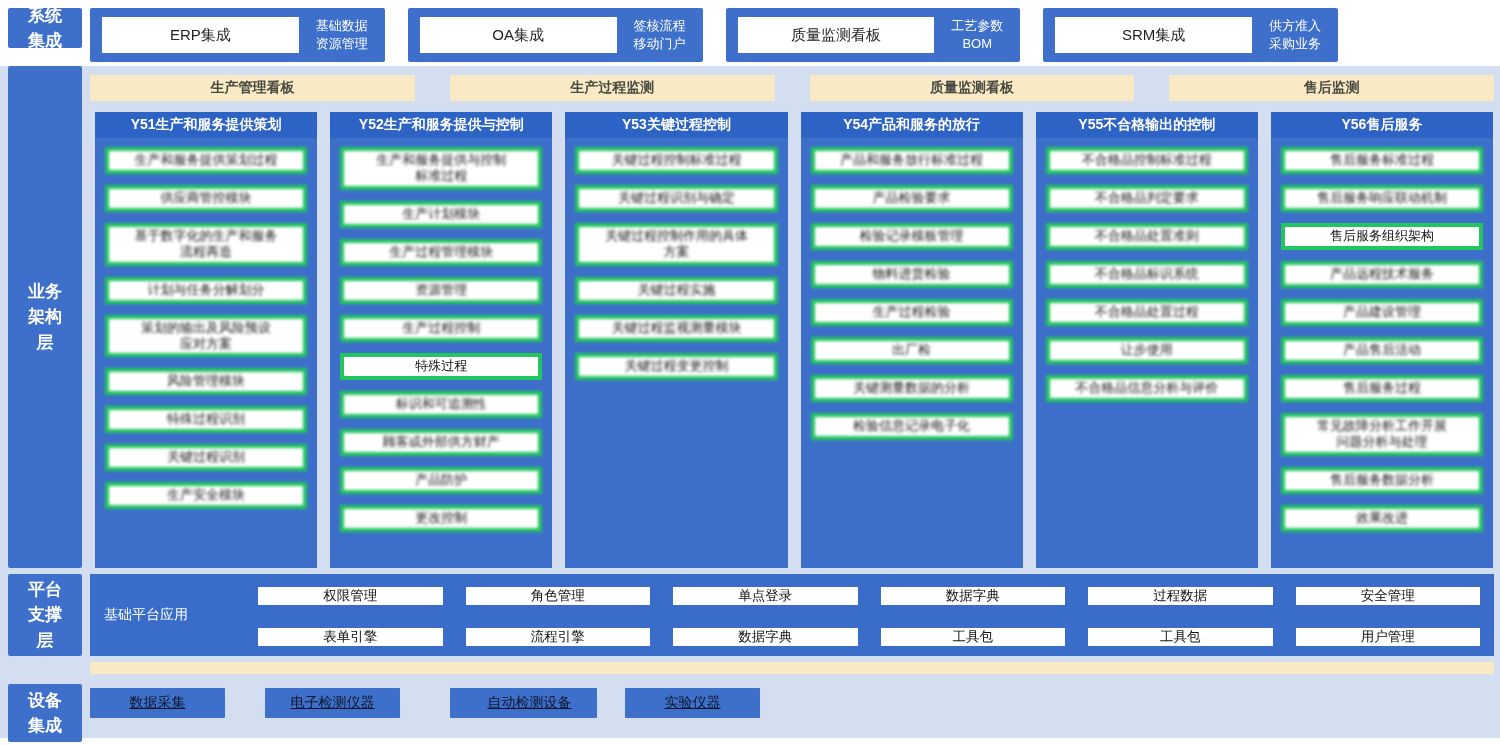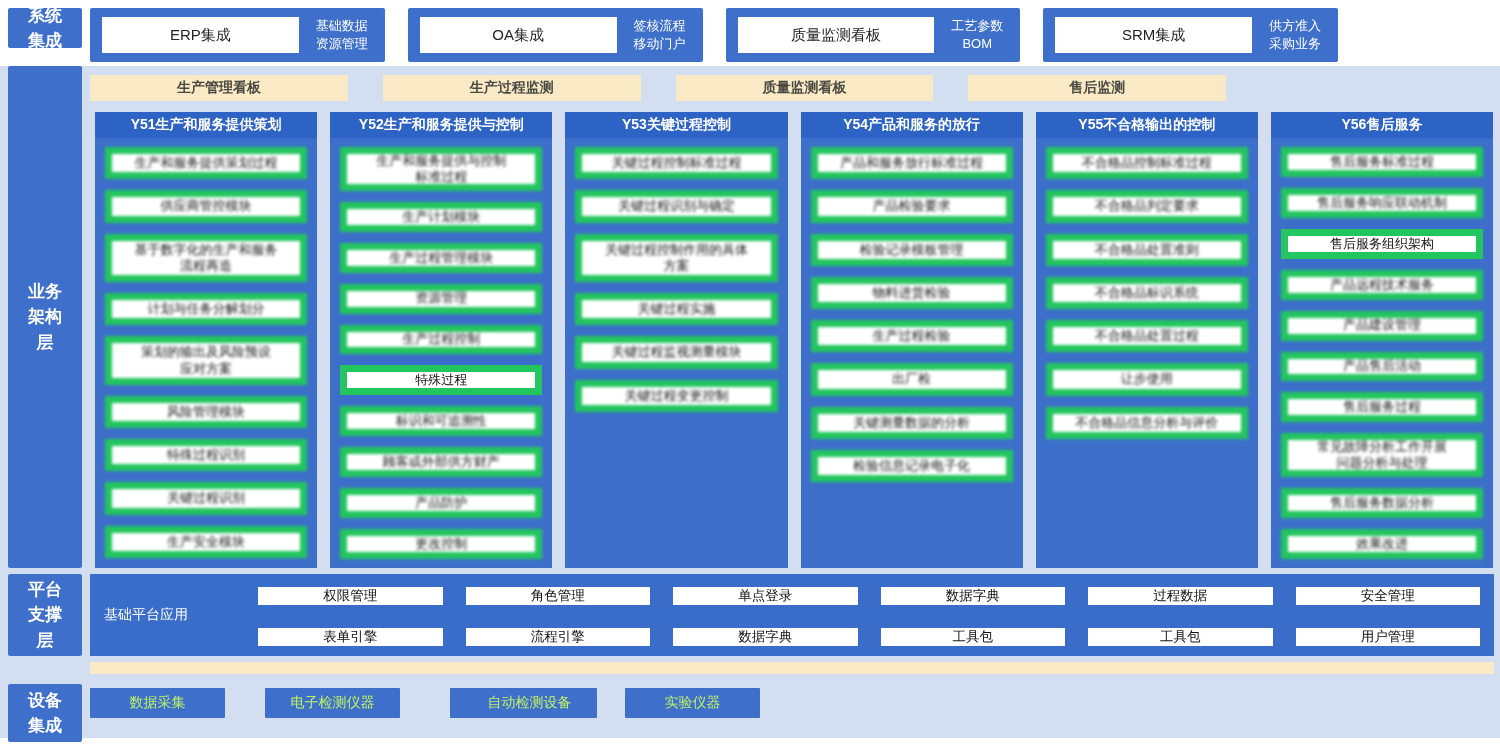--- a/index.html
+++ b/index.html
@@ -24,47 +24,47 @@
   #rail-dev{top:672px;height:58px;margin-top:12px;}
 
   
   .sys-row{position:absolute;left:90px;top:8px;width:1248px;height:54px;display:flex;gap:23px;}
   .sys-group{flex:1;background:#3d6fcb;display:flex;align-items:center;padding:0 12px;gap:12px;border-radius:2px;}
   .sys-white{background:#fff;flex:1;height:36px;display:flex;align-items:center;justify-content:center;
     font-size:15px;color:#222;}
   .sys-desc{color:#fff;font-size:13px;line-height:1.35;white-space:pre-line;text-align:center;min-width:62px;}
 
   
-  .banner-row{position:absolute;left:90px;top:75px;width:1136px;height:26px;display:flex;gap:35px;}
+  .banner-row{position:absolute;left:90px;top:75px;width:1404px;height:26px;display:flex;gap:35px;}
   .banner{flex:1;background:#f9e9c5;color:#4a4a42;font-weight:bold;font-size:14px;
     display:flex;align-items:center;justify-content:center;}
 
   
   .biz-row{position:absolute;left:95px;top:112px;width:1398px;height:456px;display:flex;gap:13px;}
   .col{flex:1;display:flex;flex-direction:column;min-width:0;}
   .col-header{background:#2e63c6;color:#fff;font-weight:bold;font-size:14px;height:26px;flex:0 0 26px;
     display:flex;align-items:center;justify-content:center;}
   .col-body{background:#3d6fca;flex:1;padding:9px 10px;display:flex;flex-direction:column;gap:11px;overflow:hidden;}
-  .item{background:#fff;border:7px solid #22c55e;min-height:27px;display:flex;align-items:center;justify-content:center;
+  .item{background:#fff;border:4px solid #22c55e;min-height:27px;display:flex;align-items:center;justify-content:center;
     font-size:13px;color:#111;text-align:center;white-space:pre-line;line-height:1.25;padding:1px 4px;box-sizing:border-box;}
   .blur{filter:blur(1.6px);}
 
   
   .plat-band{position:absolute;left:90px;top:574px;width:1404px;height:82px;background:#3a6dc9;}
   .plat-label{position:absolute;left:14px;top:50%;transform:translateY(-50%);color:#fff;font-size:14px;}
   .plat-grid{position:absolute;left:168px;right:14px;top:13px;bottom:13px;
     display:grid;grid-template-columns:repeat(6,1fr);column-gap:50px;row-gap:12px;gap:23px;}
   .plat-item{background:#fff;display:flex;align-items:center;justify-content:center;font-size:13.5px;color:#111;}
 
   .cream-band{position:absolute;left:90px;top:662px;width:1404px;height:12px;background:#f9e9c5;}
 
   
   .dev-row{position:absolute;left:90px;top:688px;width:760px;height:30px;}
-  .dev-btn{position:absolute;width:135px;height:30px;background:#3d6fcb;color:#bef264;
-    display:flex;align-items:center;justify-content:center;font-size:14px;border-radius:1px;cursor:default;}
+  .dev-btn{position:absolute;width:135px;height:30px;background:#3d6fcb;color:#0f172a;
+    display:flex;align-items:center;justify-content:center;font-size:14px;border-radius:1px;cursor:default;text-decoration:underline;}
   .dev-btn:nth-of-type(1){left:0;}
   .dev-btn:nth-of-type(2){left:175px;}
   .dev-btn:nth-of-type(3){left:360px;padding-left:12px;}
   .dev-btn:nth-of-type(4){left:535px;}
 </style>
 </head>
 <body>
 
 <div class="bg-panel"></div>
 

